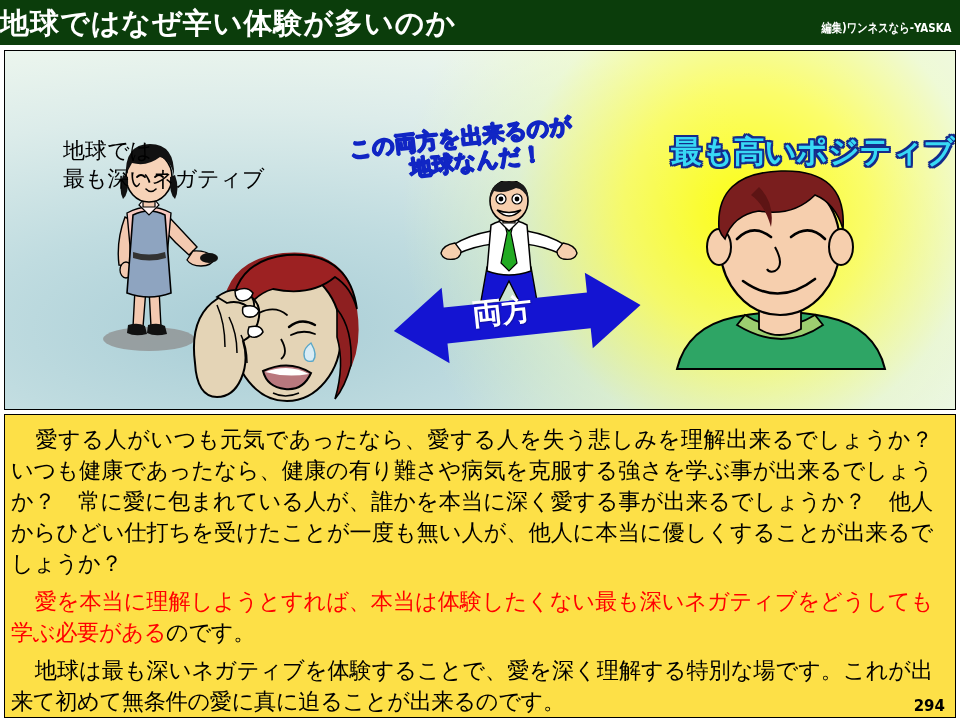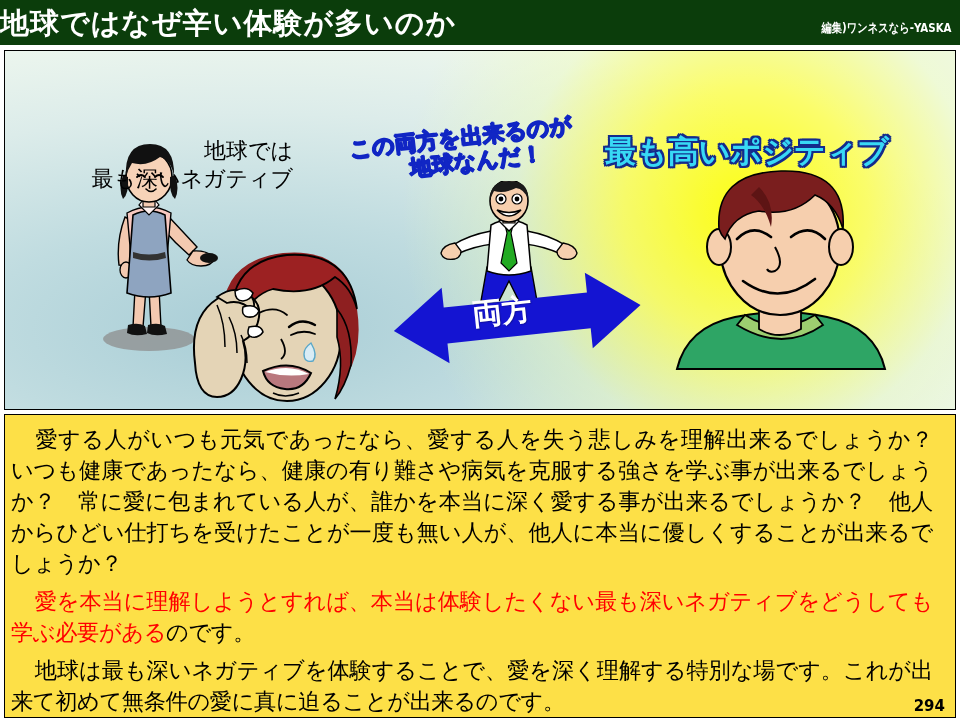--- a/index.html
+++ b/index.html
@@ -61,35 +61,35 @@
   .ind{display:inline-block;width:24px;}
   .red{color:#ff0000;}
   .pagenum{
     position:absolute;right:10px;bottom:2px;
     font-size:15px;color:#000;font-weight:bold;
     font-family:"DejaVu Sans","Liberation Sans",sans-serif;
   }
 
   
   .cap-left{
-    position:absolute;left:58px;top:86px;width:230px;text-align:right;
+    position:absolute;left:58px;top:86px;width:230px;text-align:left;
     color:#000;font-size:22px;line-height:28px;font-weight:500;
     font-family:"DejaVu Serif","Liberation Serif",serif;
   }
   .cap-center{
     position:absolute;left:330px;top:88px;width:250px;
     text-align:center;color:#1126c4;
     font-size:22px;line-height:25px;font-weight:bold;
     transform:rotate(-6.5deg);transform-origin:left top;
     text-shadow:1px 0 0 #1126c4,-1px 0 0 #1126c4,0 1px 0 #1126c4,0 -1px 0 #1126c4;
   }
   .cap-center .l2{display:block;padding-left:26px;}
   .cap-right{
     position:absolute;left:600px;top:80px;width:350px;
-    text-align:left;color:#38d9f5;
+    text-align:right;color:#38d9f5;
     font-size:31px;font-weight:bold;letter-spacing:0px;
     text-shadow:
       2px 0 0 #142b8c,-2px 0 0 #142b8c,0 2px 0 #142b8c,0 -2px 0 #142b8c,
       2px 2px 0 #142b8c,-2px 2px 0 #142b8c,2px -2px 0 #142b8c,-2px -2px 0 #142b8c;
   }
   .cap-bottom{
     position:absolute;left:148px;top:355px;width:320px;
     color:#000;font-size:32px;font-weight:bold;
     text-shadow:1px 1px 0 #000,-1px 0 0 #000;
   }

